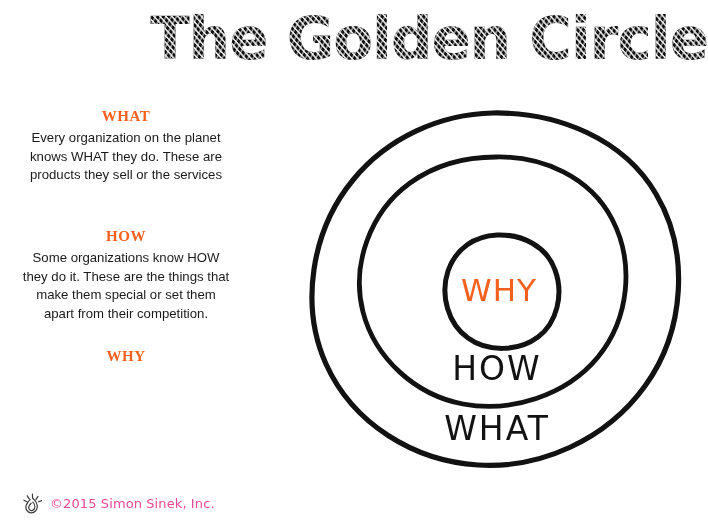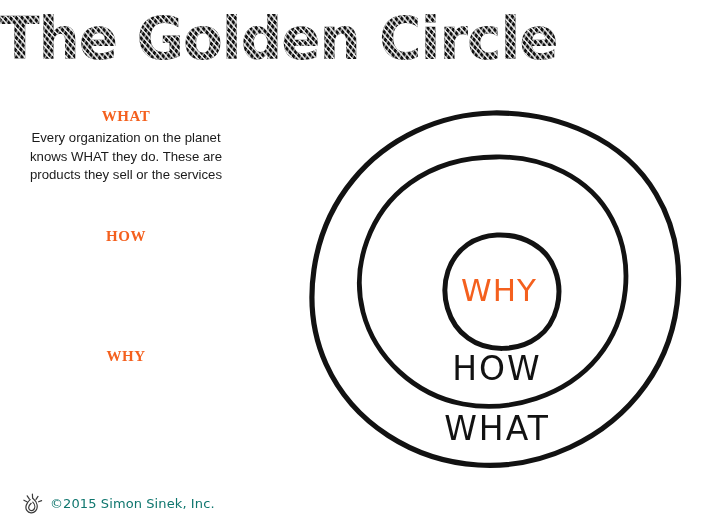--- a/index.html
+++ b/index.html
@@ -18,21 +18,21 @@
     background: #ffffff;
     overflow: hidden;
   }
 
   
   #title {
     position: absolute;
     left: 0;
     top: 6px;
     width: 708px;
-    text-align: left;
+    text-align: right;
     font-family: "DejaVu Sans", sans-serif;
     font-weight: bold;
     font-size: 58px;
     letter-spacing: -1px;
     line-height: 66px;
     color: #1a1a1a;
     
     background-image:
       repeating-linear-gradient(
         48deg,
@@ -123,39 +123,40 @@
     left: 22px;
     bottom: 8px;
     display: flex;
     align-items: center;
     gap: 6px;
   }
   #footer-logo { width: 22px; height: 26px; display: block; }
   #footer-text {
     font-family: "DejaVu Sans", sans-serif;
     font-size: 13px;
-    color: #0f766e;
+    color: #ec4899;
     letter-spacing: 0.1px;
     white-space: nowrap;
   }
 </style>
 </head>
 <body>
 
 <div id="page">
 
   <div id="title">The Golden Circle</div>
 
   <div class="block" id="block-what">
     <p class="block-heading">WHAT</p>
     <p class="block-body">Every organization on the planet knows WHAT they do. These are products they sell or the services</p>
   </div>
 
   <div class="block" id="block-how">
     <p class="block-heading">HOW</p>
+    <p class="block-body">Some organizations know HOW they do it. These are the things that make them special or set them apart from their competition.</p>
   </div>
 
   <div class="block" id="block-why">
     <p class="block-heading">WHY</p>
   </div>
 
   <div id="diagram">
     <svg viewBox="0 0 400 395" xmlns="http://www.w3.org/2000/svg">
 
       <path class="ring" stroke-width="5.2" d="M 193 18

